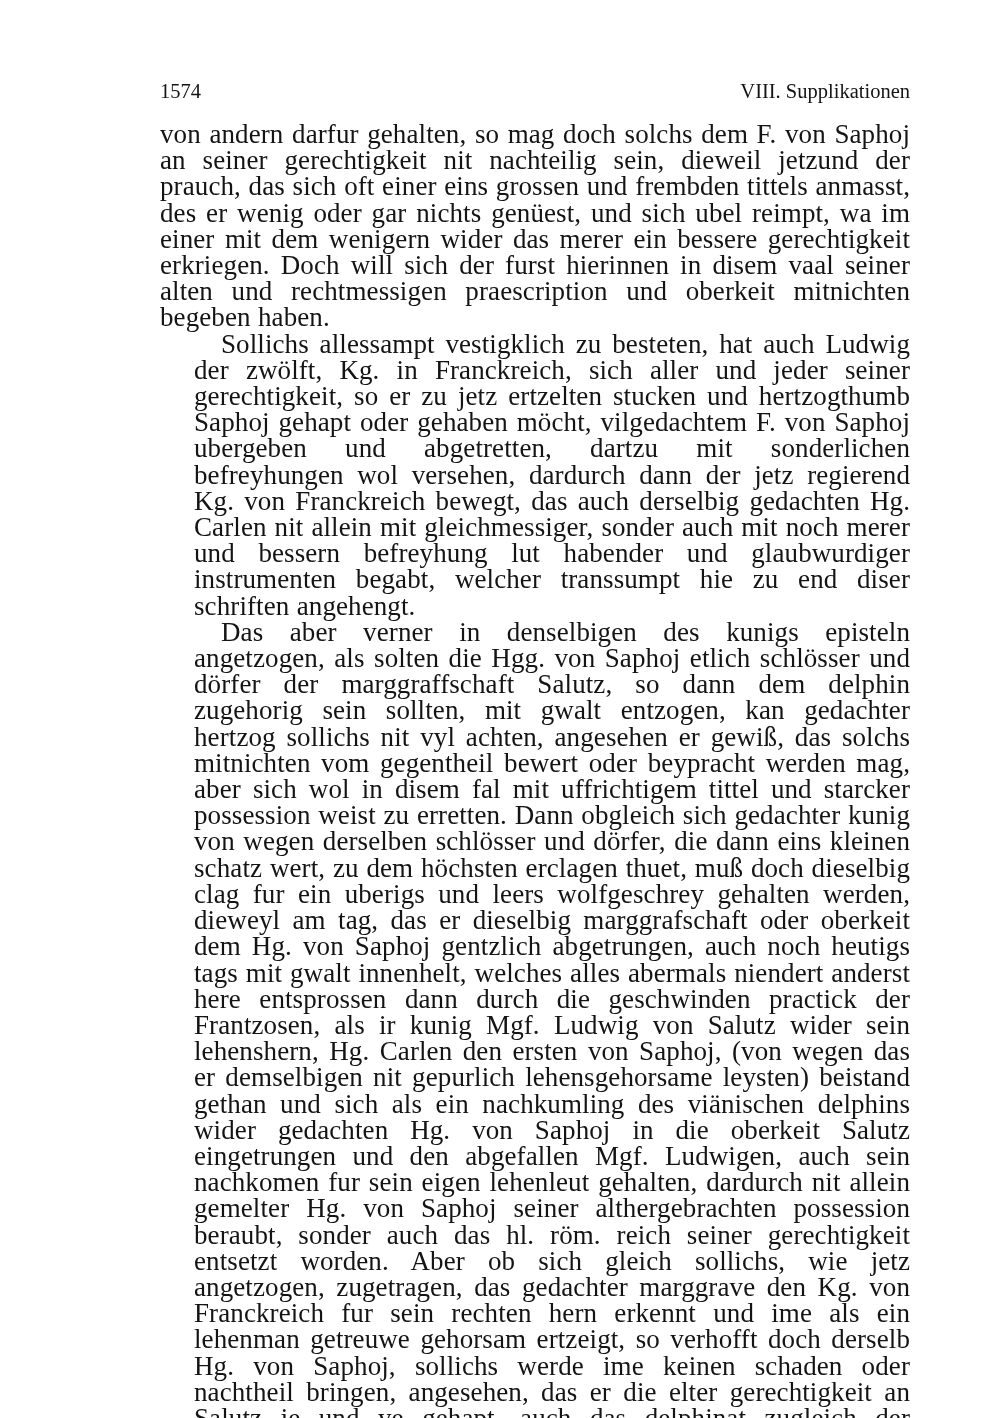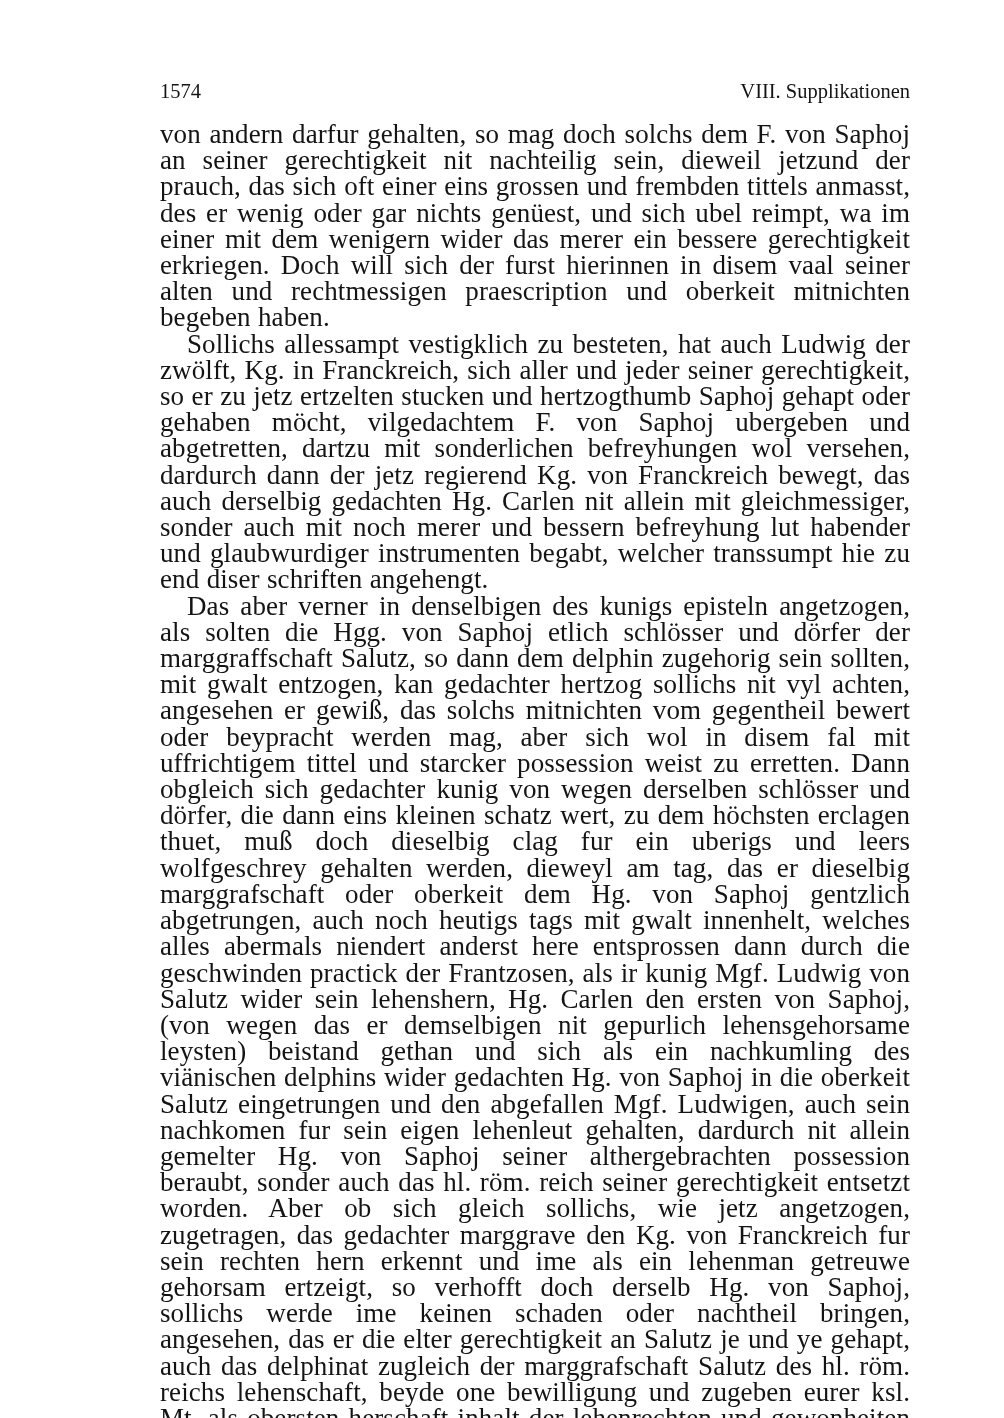--- a/index.html
+++ b/index.html
@@ -43,20 +43,21 @@
     text-justify: inter-word;
     letter-spacing: 0.1px;
     word-spacing: 0.5px;
   }
   .para {
     margin: 0;
     padding: 0;
   }
   .para.indent {
     text-indent: 27px;
+    margin-left: 34px;
   }
 </style>
 </head>
 <body>
 
 <div class="page">
   <header class="running-head">
     <span class="page-num">1574</span>
     <span class="head-title">VIII. Supplikationen</span>
   </header>

